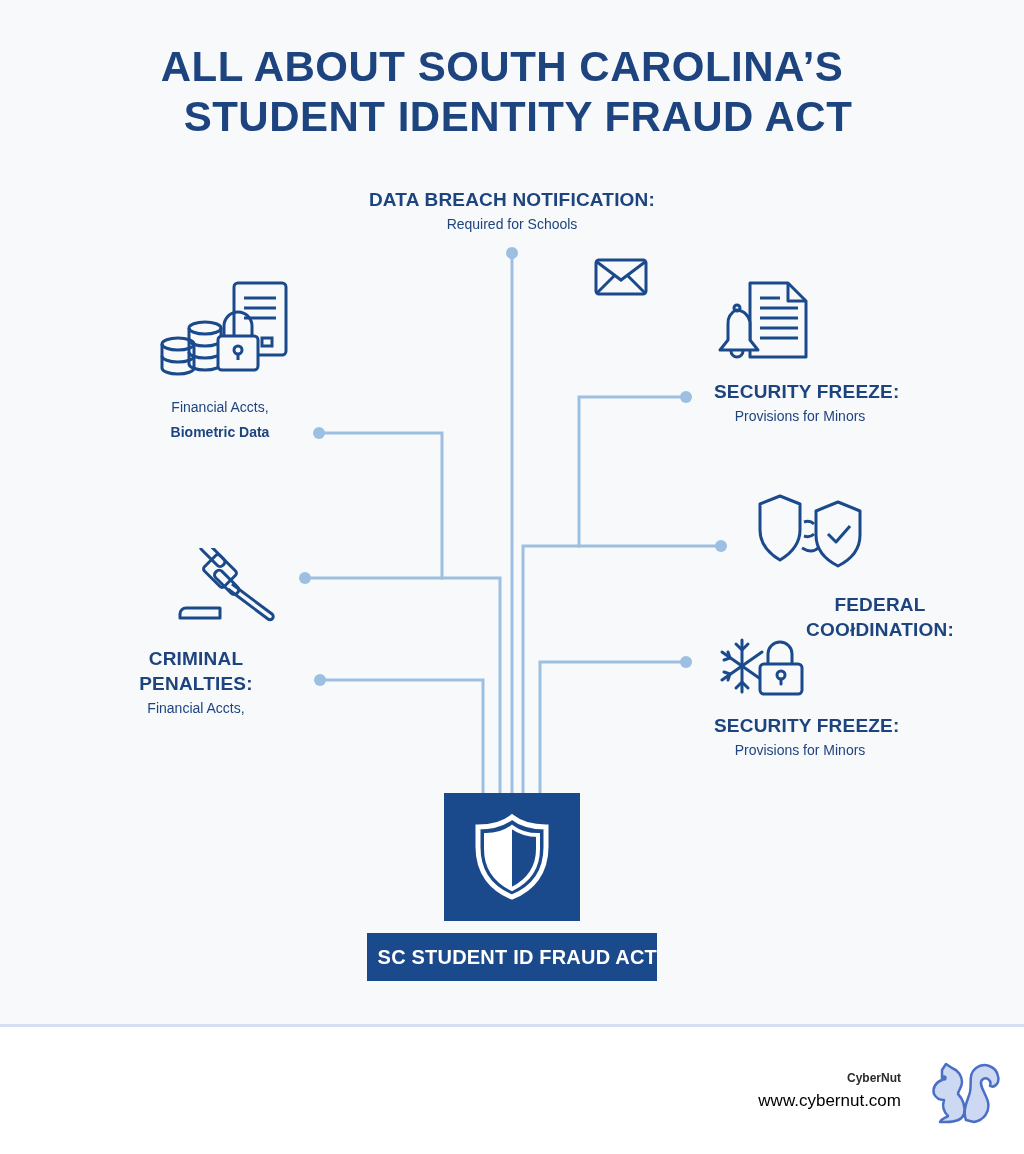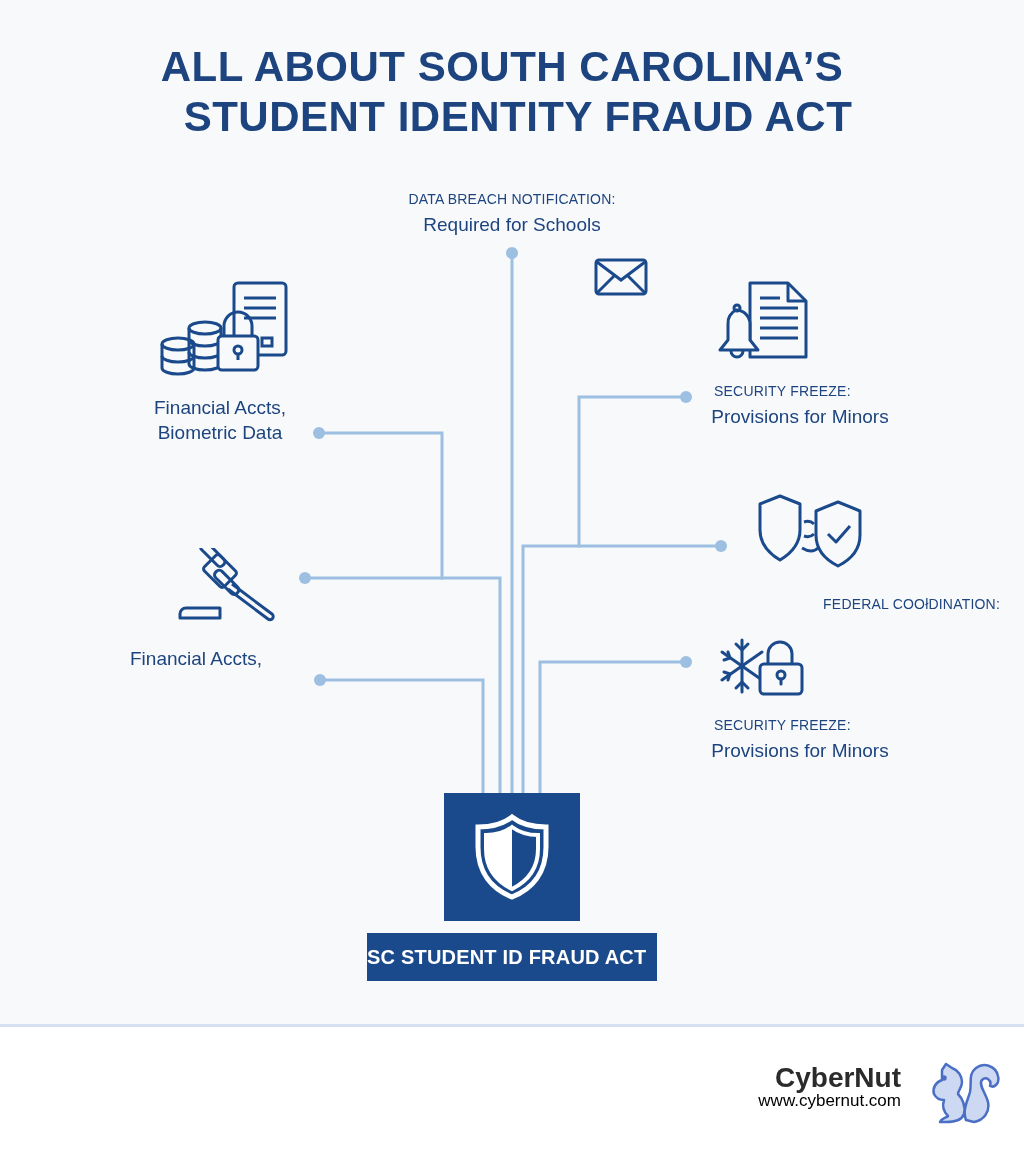--- a/index.html
+++ b/index.html
@@ -7,31 +7,31 @@
   body { background: #ffffff; font-family: "Liberation Sans", "DejaVu Sans", sans-serif; color: #1b3f7a; position: relative; }
   .canvas { position: absolute; left: 0; top: 0; width: 1024px; height: 1025px; background: #f8f9fb; }
   .divider { position: absolute; left: 0; top: 1024px; width: 1024px; height: 3px; background: #d6e0f3; }
   .footer { position: absolute; left: 0; top: 1027px; width: 1024px; height: 127px; background: #ffffff; }
 
   .title { position: absolute; left: 0; width: 1024px; text-align: center; font-weight: 700; font-size: 42px; letter-spacing: 0.5px; color: #1d447f; line-height: 46px; }
   .title.l1 { top: 44px; left: -10px; }
   .title.l2 { top: 94px; left: 6px; }
 
   .lbl { position: absolute; text-align: center; line-height: 25px; }
-  .lbl .h { font-weight: 400; font-size: 14px; color: #1d447f; letter-spacing: 0.2px; }
-  .lbl .b { font-size: 19px; color: #1d447f; }
+  .lbl .h { font-weight: 700; font-size: 19px; color: #1d447f; letter-spacing: 0.2px; }
+  .lbl .b { font-size: 14px; color: #1d447f; }
 
   svg.lines { position: absolute; left: 0; top: 0; }
   .icon { position: absolute; }
 
   .hub { position: absolute; left: 444px; top: 793px; width: 136px; height: 128px; background: #1b4a8c; }
-  .hub-label { position: absolute; left: 367px; top: 933px; width: 290px; height: 48px; background: #1b4a8c; color: #ffffff; font-weight: 700; font-size: 20px; text-align: left; line-height: 48px; letter-spacing: 0.2px; }
+  .hub-label { position: absolute; left: 367px; top: 933px; width: 290px; height: 48px; background: #1b4a8c; color: #ffffff; font-weight: 700; font-size: 20px; text-align: right; line-height: 48px; letter-spacing: 0.2px; }
 
   .brand { position: absolute; right: 123px; top: 1066px; text-align: right; }
-  .brand .name { font-weight: 700; font-size: 28px; color: #2b2b2b; line-height: 24px; }
+  .brand .name { font-weight: 700; font-size: 12px; color: #2b2b2b; line-height: 24px; }
   .brand .url { font-size: 17px; color: #000000; line-height: 22px; }
   .brand-logo { position: absolute; left: 928px; top: 1060px; }
 </style>
 </head>
 <body>
 
 <div class="canvas"></div>
 
 <div class="title l1">ALL ABOUT SOUTH CAROLINA’S</div>
 <div class="title l2">STUDENT IDENTITY FRAUD ACT</div>
@@ -90,33 +90,34 @@
     <path d="M4 64 v24 a16 6 0 0 0 32 0 v-24"></path>
     <path d="M4 76 a16 6 0 0 0 32 0"></path>
     <path d="M66 58 v-12 a14 14 0 0 1 28 0 v12"></path>
     <rect x="60" y="56" width="40" height="34" rx="4" fill="#f8f9fb"></rect>
     <circle cx="80" cy="70" r="4"></circle>
     <line x1="80" y1="74" x2="80" y2="80"></line>
   </g>
 </svg>
 <div class="lbl" style="left:100px; top:395px; width:230px;">
   <div class="b" style="padding-left:10px;">Financial Accts,</div>
-  <div class="b" style="padding-left:10px;">Biometric Data</div>
+  <div class="b" style="padding-left:10px;font-weight:bold;">Biometric Data</div>
 </div>
 
 <svg class="icon" style="left:176px; top:548px;" width="104" height="76" viewBox="0 0 104 76">
   <g fill="none" stroke="#1b4a8c" stroke-width="3" stroke-linejoin="round">
     <rect x="30" y="12" width="28" height="22" rx="3" transform="rotate(45 44 23)"></rect>
     <rect x="22" y="2" width="30" height="9" rx="4" transform="rotate(45 37 6)"></rect>
     <rect x="36" y="30" width="30" height="9" rx="4" transform="rotate(45 51 34)"></rect>
     <path d="M56 36 l40 30 a3 3 0 0 1 -4 5 l-40 -30"></path>
     <path d="M16 60 h28 v10 h-40 v-4 a6 6 0 0 1 6 -6 z"></path>
   </g>
 </svg>
 <div class="lbl" style="left:90px; top:646px; width:212px;">
+  <div class="h">CRIMINAL PENALTIES:</div>
   <div class="b">Financial Accts,</div>
 </div>
 
 <svg class="icon" style="left:716px; top:280px;" width="94" height="82" viewBox="0 0 94 82">
   <g fill="none" stroke="#1b4a8c" stroke-width="3" stroke-linejoin="round">
     <path d="M34 3 h38 l18 18 v56 h-56 z"></path>
     <path d="M72 3 v18 h18"></path>
     <line x1="44" y1="18" x2="64" y2="18"></line>
     <line x1="44" y1="28" x2="82" y2="28"></line>
     <line x1="44" y1="38" x2="82" y2="38"></line>
@@ -135,21 +136,21 @@
 <svg class="icon" style="left:758px; top:492px;" width="126" height="76" viewBox="0 0 126 76">
   <g fill="none" stroke="#1b4a8c" stroke-width="3" stroke-linejoin="round">
     <path d="M22 4 l20 8 v26 c0 14 -10 24 -20 30 c-10 -6 -20 -16 -20 -30 v-26 z"></path>
     <path d="M80 10 l22 9 v24 c0 16 -10 25 -22 31 c-12 -6 -22 -15 -22 -31 v-24 z"></path>
     <path d="M46 30 q6 -2 10 2"></path>
     <path d="M46 44 q6 2 10 -2"></path>
     <path d="M44 56 q10 6 16 0"></path>
     <polyline points="70,42 78,50 92,34"></polyline>
   </g>
 </svg>
-<div class="lbl" style="left:760px; top:592px; width:240px;text-align:right;">
+<div class="lbl" style="left:760px; top:592px; width:240px;">
   <div class="h">FEDERAL COOłDINATION:</div>
 </div>
 
 <svg class="icon" style="left:720px; top:636px;" width="88" height="62" viewBox="0 0 88 62">
   <g fill="none" stroke="#1b4a8c" stroke-width="3" stroke-linecap="round">
     <line x1="22" y1="4" x2="22" y2="56"></line>
     <line x1="2" y1="16" x2="42" y2="44"></line>
     <line x1="2" y1="44" x2="42" y2="16"></line>
     <polyline points="16,8 22,14 28,8"></polyline>
     <polyline points="16,52 22,46 28,52"></polyline>

